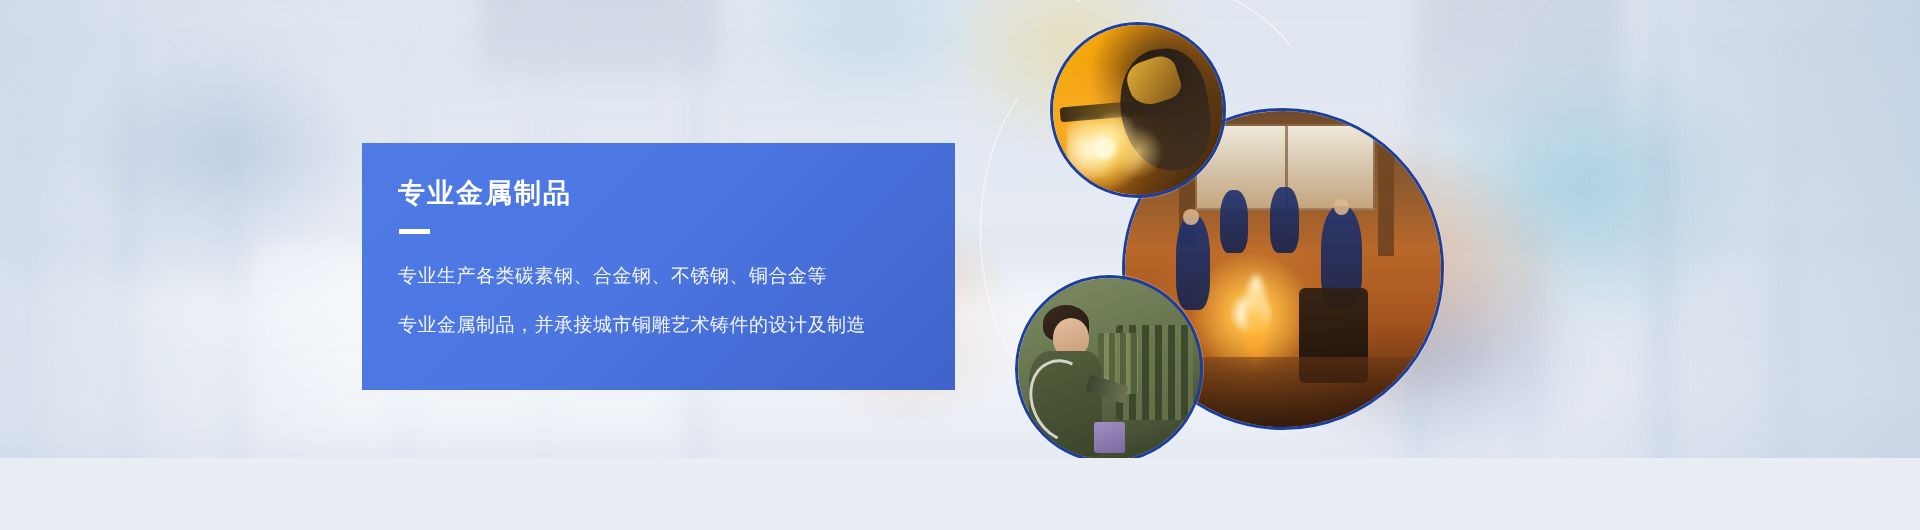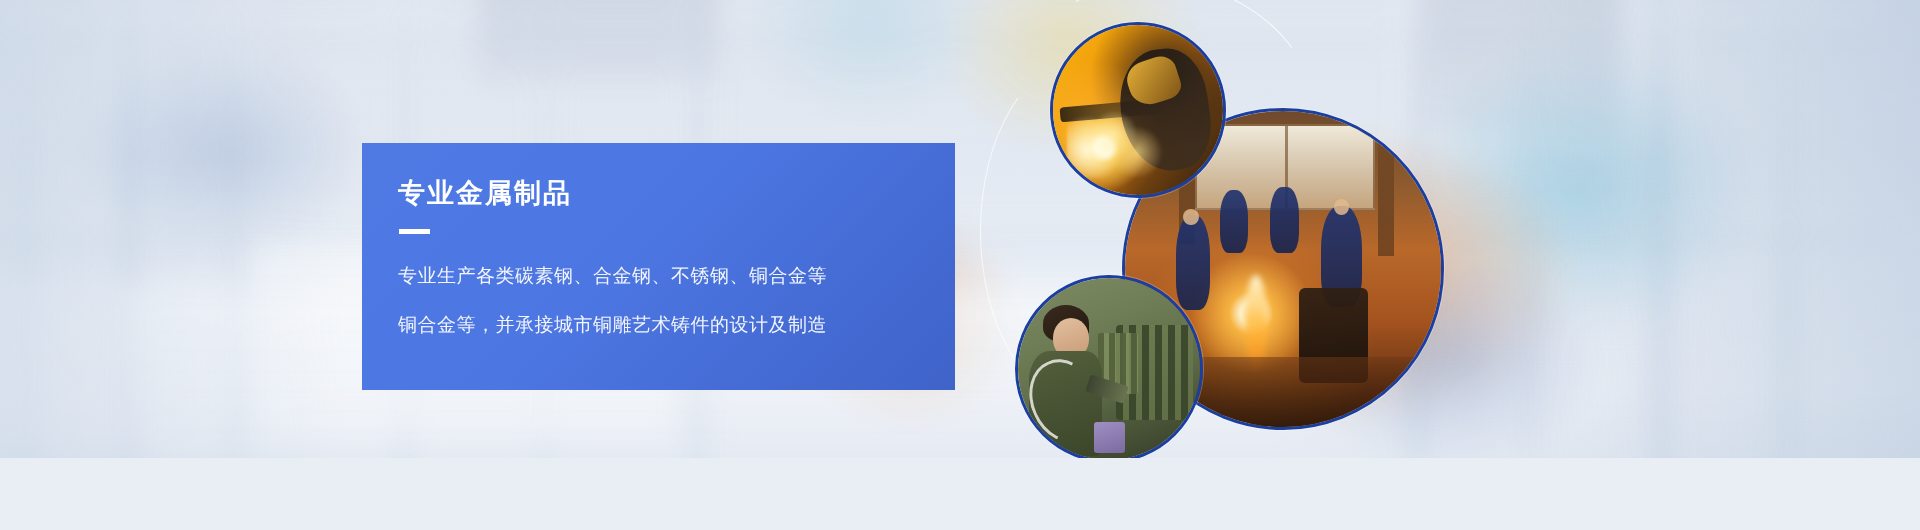--- a/index.html
+++ b/index.html
@@ -312,17 +312,17 @@
       <div class="violet"></div>
       <div class="cable"></div>
     </div>
   </div>
 
   <div id="panel">
     <div id="panel-title">专业金属制品</div>
     <div id="panel-rule"></div>
     <div id="panel-body">
       <span class="ln">专业生产各类碳素钢、合金钢、不锈钢、铜合金等</span>
-      <span class="ln">铜合金等，并承接城市铜雕艺术铸件的设计及制造</span>
+      <span class="ln">专业金属制品，并承接城市铜雕艺术铸件的设计及制造</span>
     </div>
   </div>
 
 </div>
 
 </body></html>

